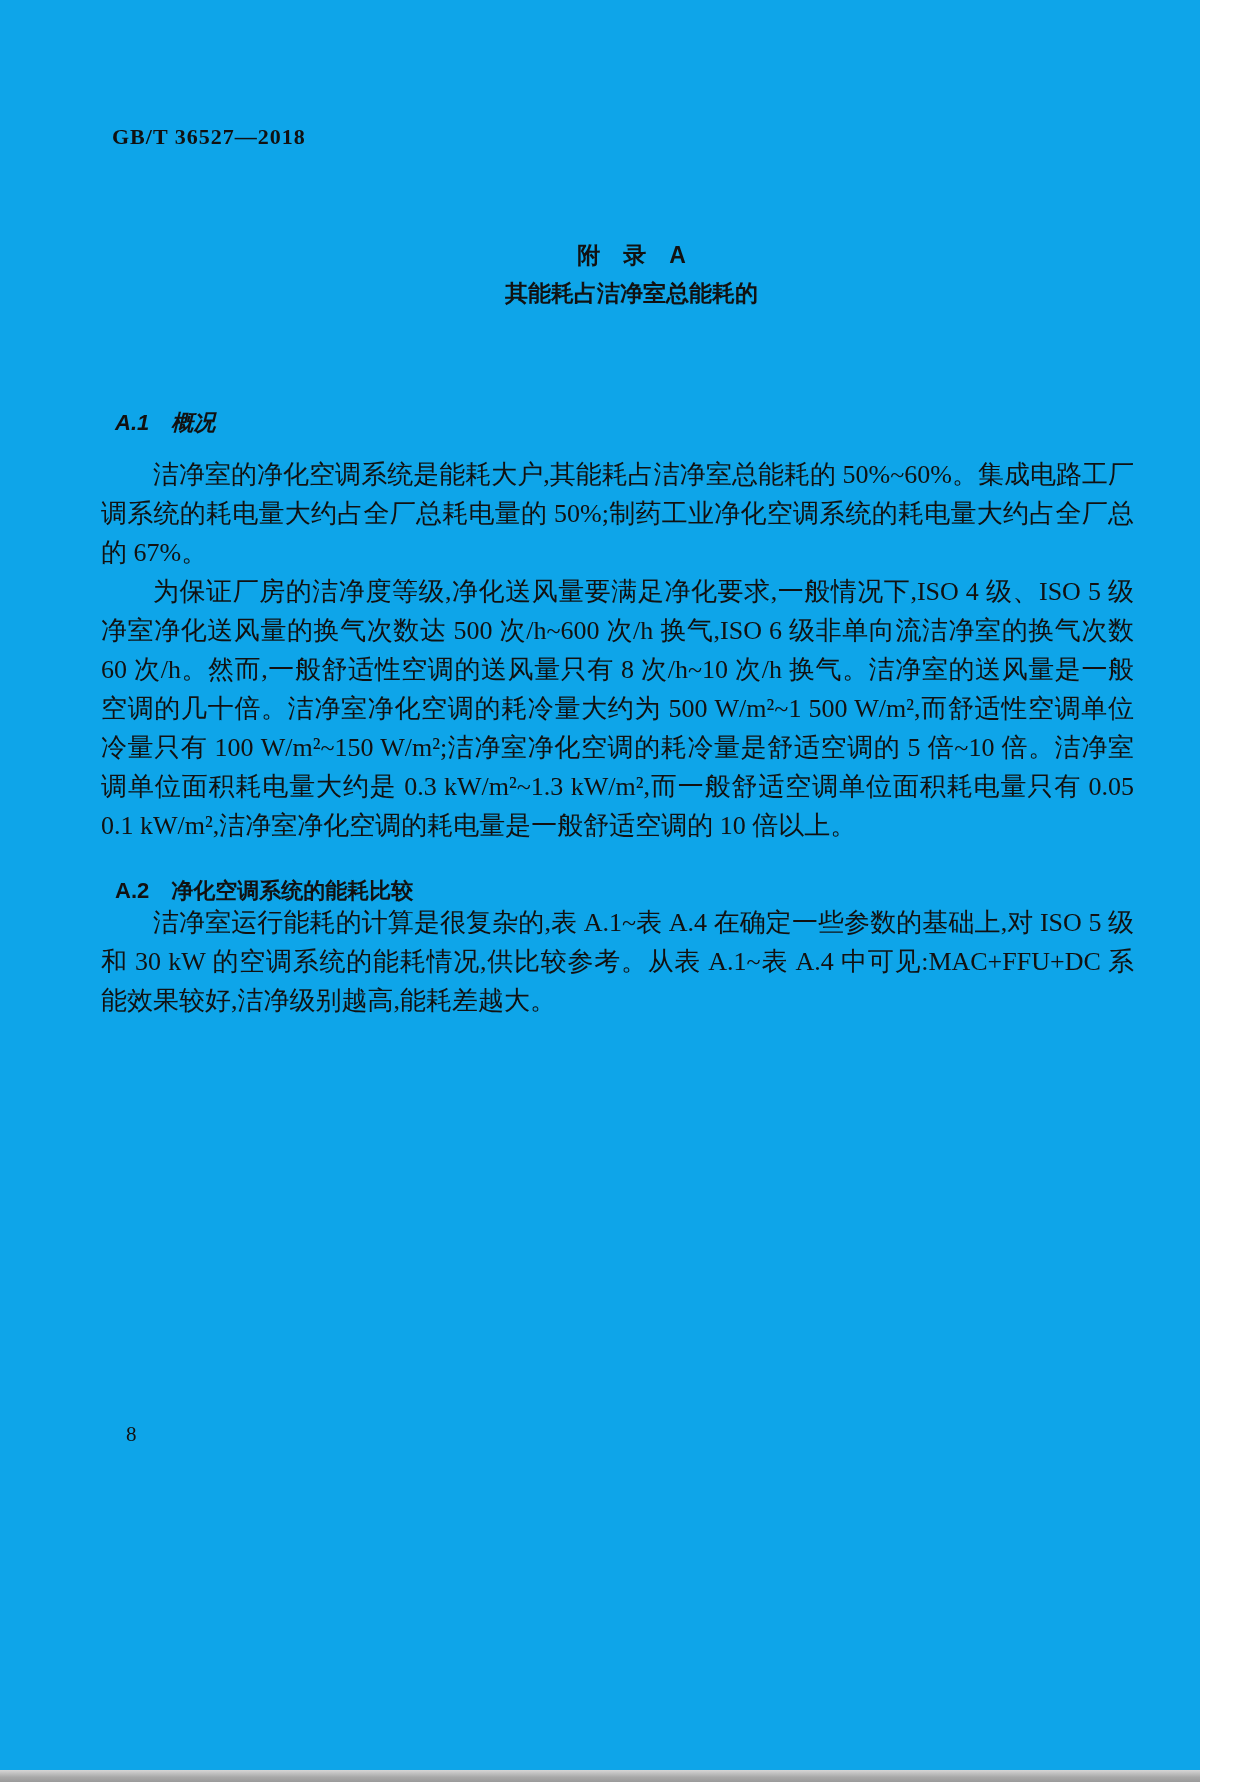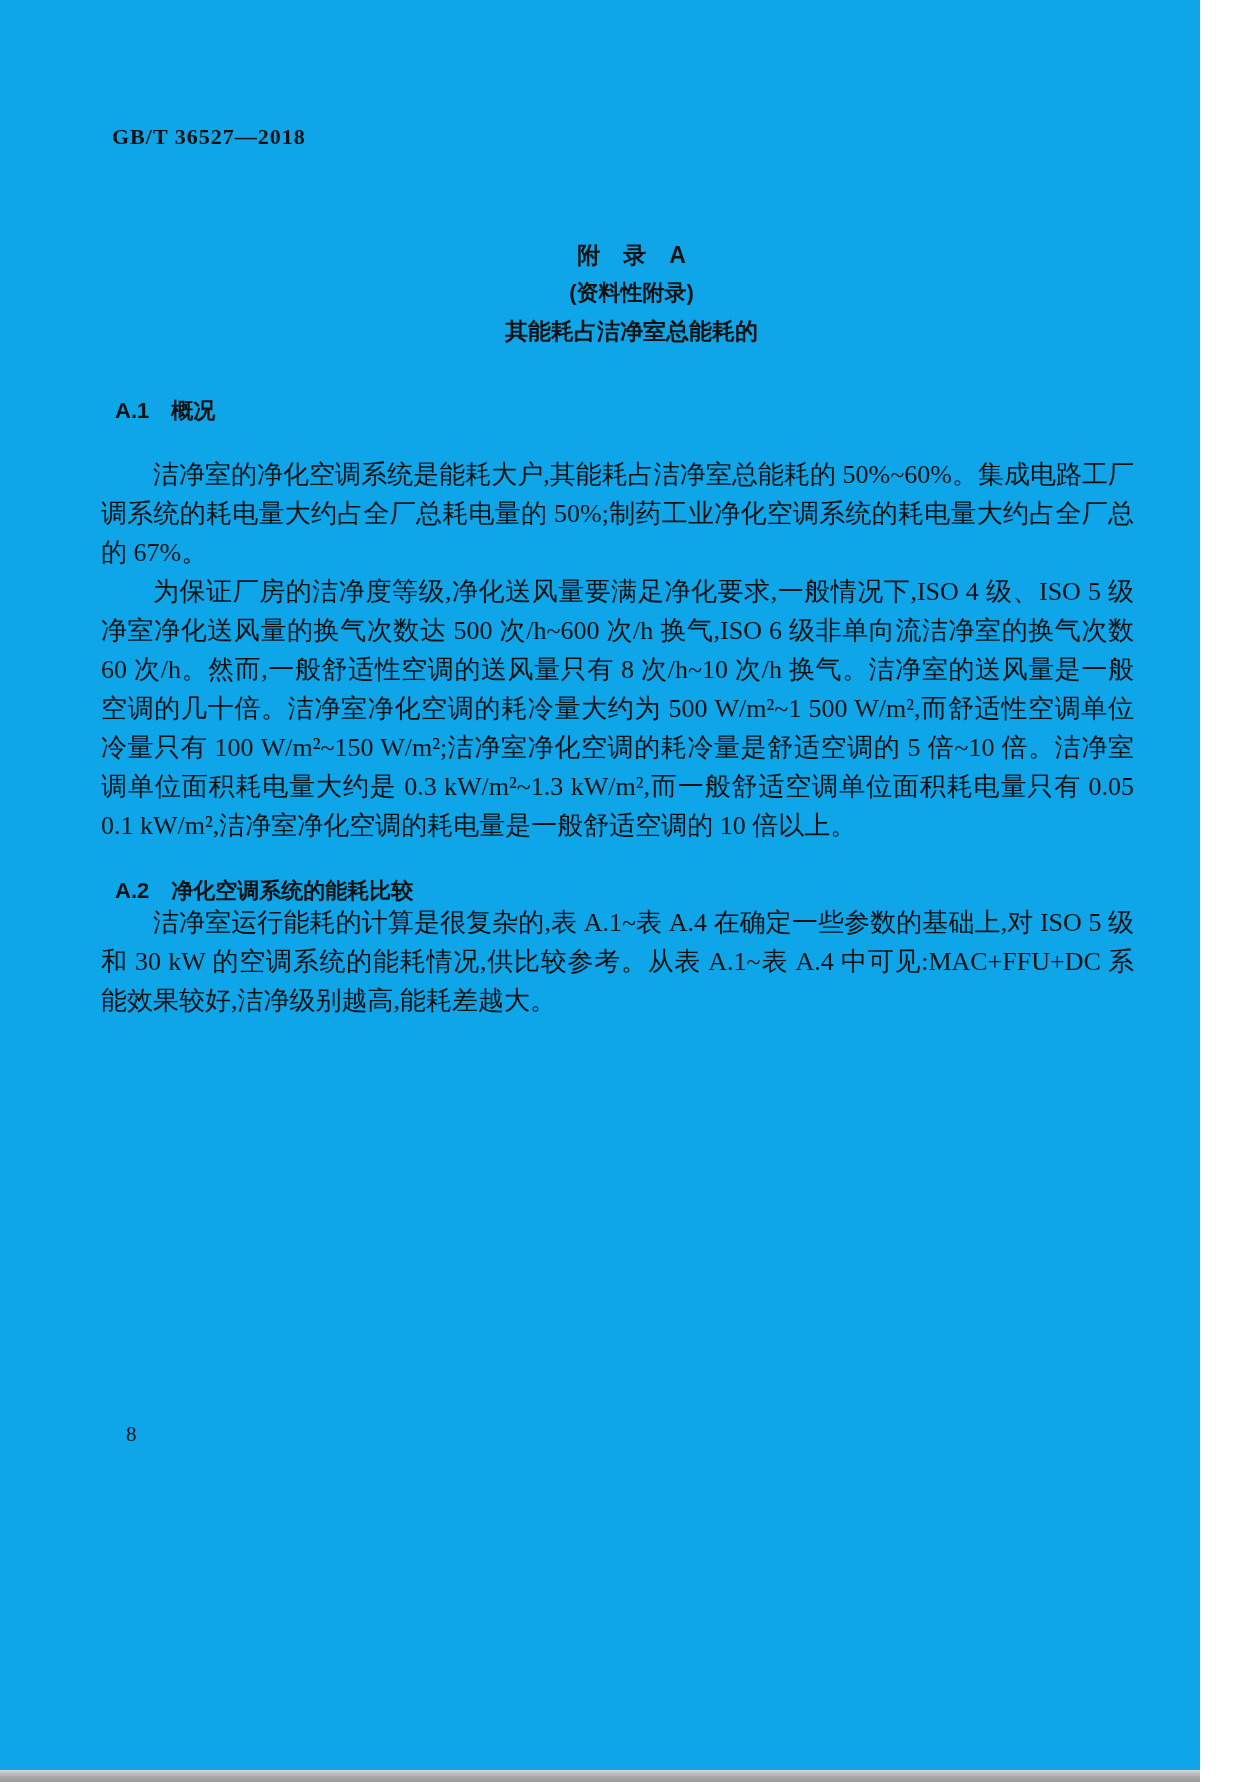--- a/index.html
+++ b/index.html
@@ -50,21 +50,21 @@
   .sec-heading {
     position: absolute;
     left: 115px;
     width: 1033px;
     font-family: "Liberation Sans", "DejaVu Sans", sans-serif;
     font-weight: bold;
     font-size: 22px;
     color: #111;
     white-space: nowrap;
   }
-  #h-a1 { top: 396px; }
+  #h-a1 { top: 408px; font-style: italic; }
   #h-a2 { top: 876px; }
   .body-block {
     position: absolute;
     left: 101px;
     width: 1033px;
     font-family: "Liberation Serif", "DejaVu Serif", serif;
     font-size: 26px;
     line-height: 39px;
     color: #111;
   }
@@ -100,21 +100,20 @@
 </style>
 </head>
 <body>
 
 <div class="page">
 
   <div class="std-header">GB/T 36527—2018</div>
 
   <div class="title-block">
     <div class="t1">附　录　A</div>
-    <div class="t2">(资料性附录)</div>
     <div class="t3">其能耗占洁净室总能耗的</div>
   </div>
 
   <div class="sec-heading" id="h-a1">A.1　概况</div>
 
   <div class="body-block" id="body-a1">
     <div class="para">
       <div class="ln fill ind">洁净室的净化空调系统是能耗大户,其能耗占洁净室总能耗的 50%~60%。集成电路工厂净化空</div>
       <div class="ln fill">调系统的耗电量大约占全厂总耗电量的 50%;制药工业净化空调系统的耗电量大约占全厂总耗电量</div>
       <div class="ln">的 67%。</div>

